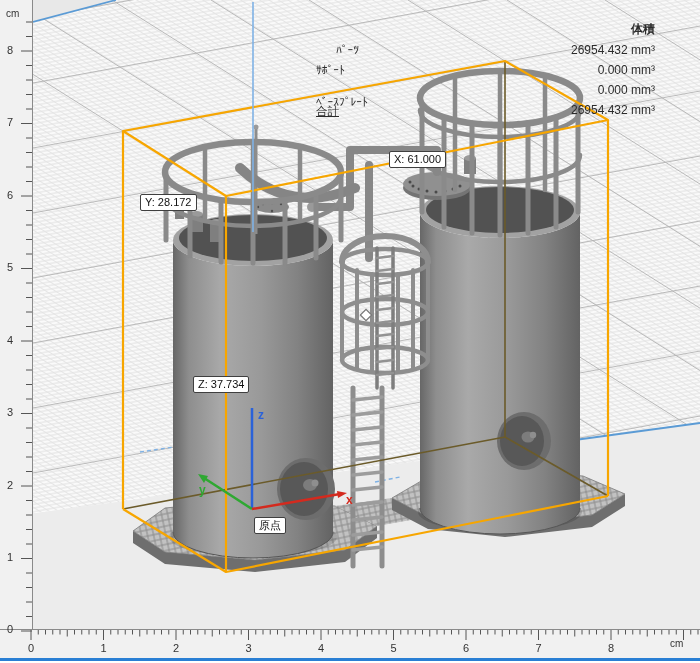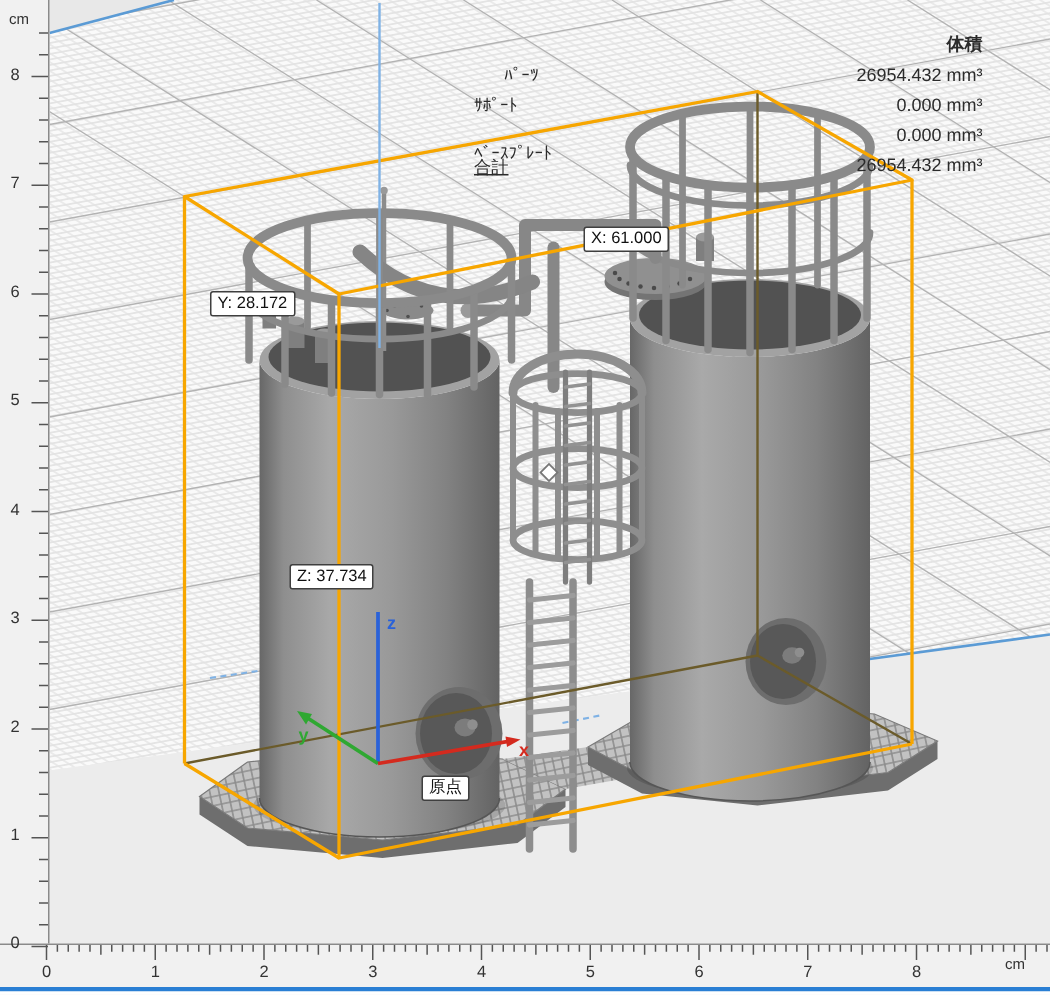--- a/index.html
+++ b/index.html
@@ -308,21 +308,21 @@
   <div class="stat-label" style="top:96px;">ﾍﾞｰｽﾌﾟﾚｰﾄ</div>
   <div class="stat-label" style="top:104px;text-decoration:underline;">合計</div>
   <div class="stat-value" style="top:43px;">26954.432 mm³</div>
   <div class="stat-value" style="top:63px;">0.000 mm³</div>
   <div class="stat-value" style="top:83px;">0.000 mm³</div>
   <div class="stat-value" style="top:103px;">26954.432 mm³</div>
 
   <div class="mlabel" style="left:140px;top:157px;margin-top:37px;">Y: 28.172</div>
   <div class="mlabel" style="left:389px;top:151px;text-align:center;">X: 61.000</div>
   <div class="mlabel" style="left:193px;top:376px;">Z: 37.734</div>
-  <div class="mlabel" style="left:254px;top:517px;margin-left:27px;">原点</div>
+  <div class="mlabel" style="left:254px;top:517px;">原点</div>
 
   <div class="ruler-num" style="left:0px;top:44px;">8</div>
   <div class="ruler-num" style="left:0px;top:116px;">7</div>
   <div class="ruler-num" style="left:0px;top:189px;">6</div>
   <div class="ruler-num" style="left:0px;top:261px;">5</div>
   <div class="ruler-num" style="left:0px;top:334px;">4</div>
   <div class="ruler-num" style="left:0px;top:406px;">3</div>
   <div class="ruler-num" style="left:0px;top:479px;">2</div>
   <div class="ruler-num" style="left:0px;top:551px;">1</div>
   <div class="ruler-num" style="left:0px;top:623px;">0</div>

